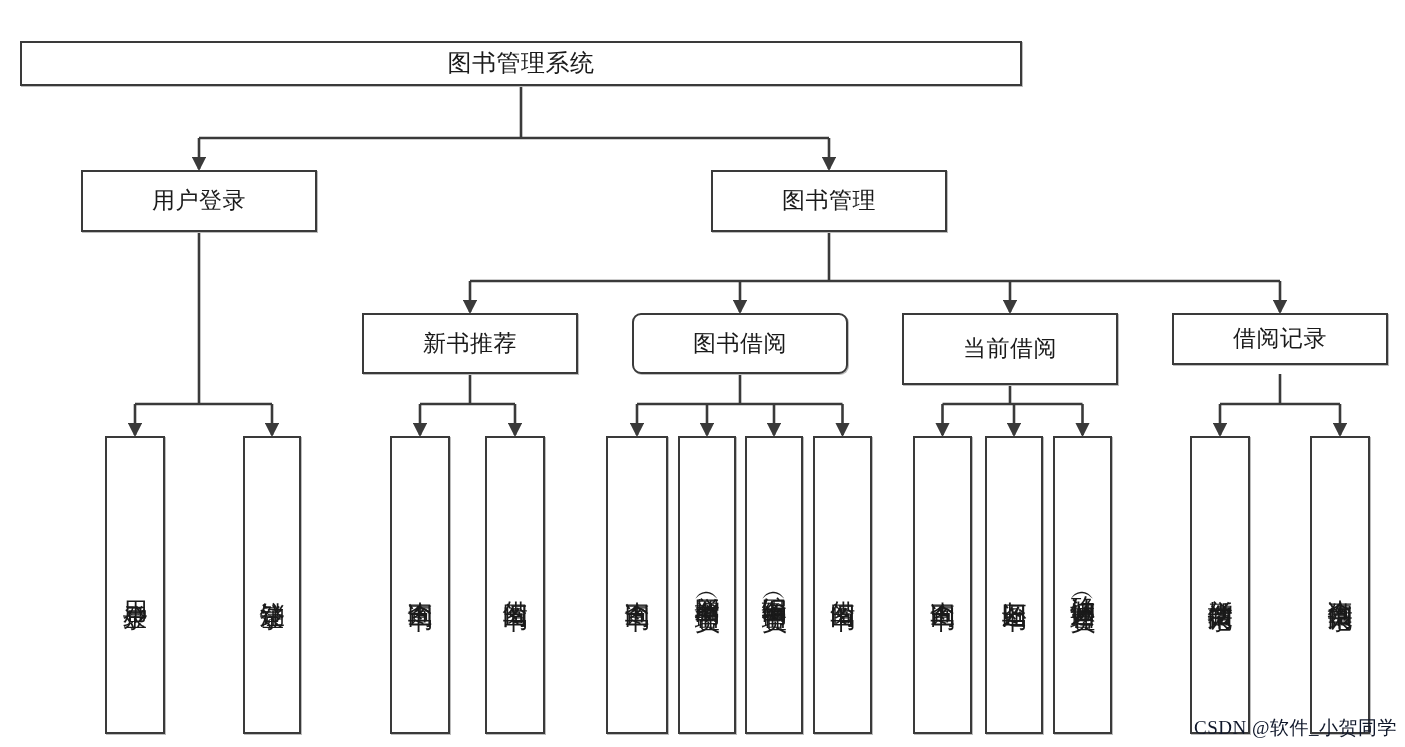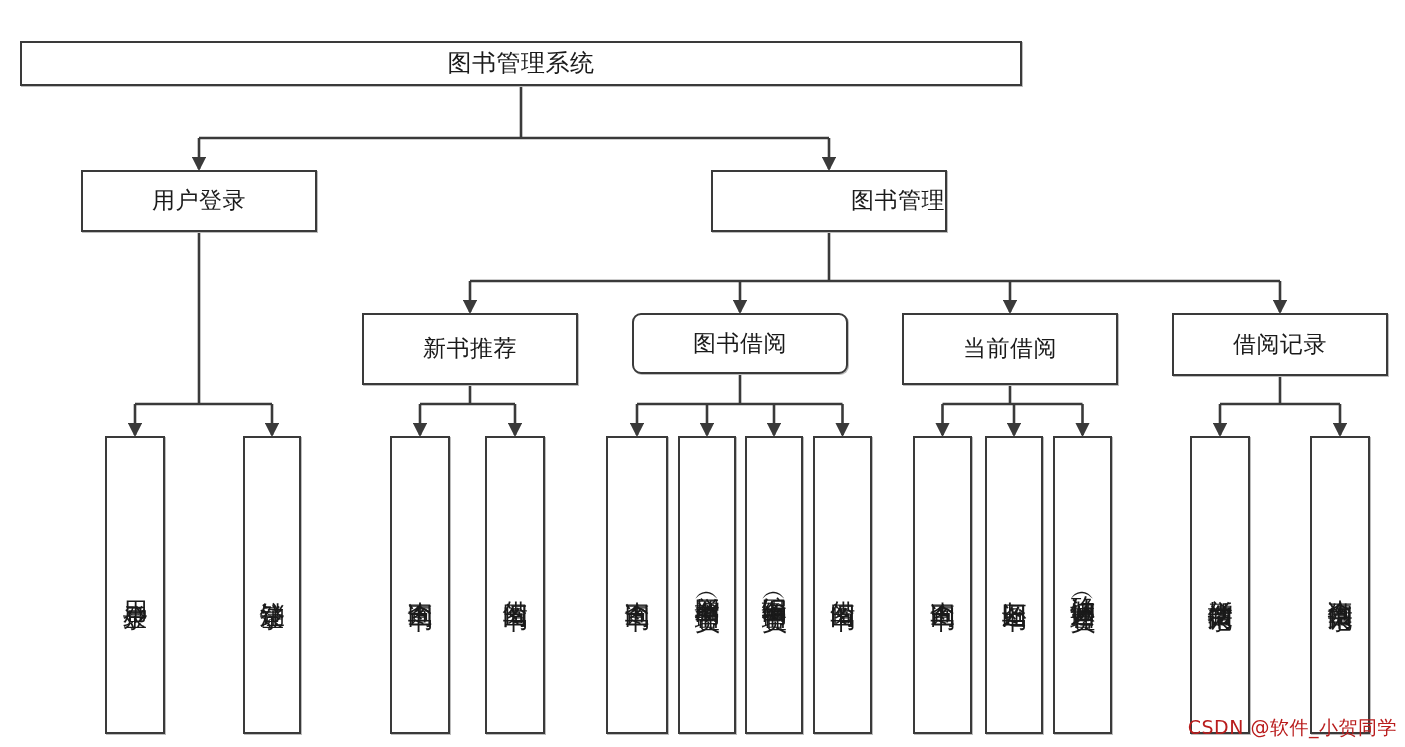--- a/index.html
+++ b/index.html
@@ -59,24 +59,25 @@
     font-size: 25px;
     line-height: 1.18;
     letter-spacing: 2px;
     max-height: 280px;
   }
   #watermark {
     position: absolute;
     right: 8px;
     bottom: 6px;
     font-size: 19px;
-    color: #b91c1c;
+    color: #0f172a;
     letter-spacing: 0.5px;
     white-space: nowrap;
     user-select: none;
+    font-family: Liberation Serif, serif;
   }
 </style>
 </head>
 <body>
 
 <div id="canvas">
 
   <svg id="edges" viewBox="0 0 1405 747" xmlns="http://www.w3.org/2000/svg">
       <defs>
         <marker id="arrow" viewBox="0 0 10 10" refX="8.5" refY="5" markerWidth="5.5" markerHeight="5.5" orient="auto-start-reverse">
@@ -118,33 +119,33 @@
       <line x1="1340" y1="404" x2="1340" y2="435" stroke="#3a3a3a" stroke-width="2.6" marker-end="url(#arrow)"></line>
     </svg>
 
   <div id="nodes-layer">
       <div class="node root horiz" style="left: 20px; top: 13px; width: 1002px; height: 45px; margin-top: 28px;">
         <span class="label">图书管理系统</span>
       </div>
       <div class="node horiz" style="left: 81px; top: 170px; width: 236px; height: 62px;">
         <span class="label">用户登录</span>
       </div>
-      <div class="node horiz" style="left: 711px; top: 170px; width: 236px; height: 62px; justify-content: flex-end;">
+      <div class="node horiz" style="left: 711px; top: 170px; width: 236px; height: 62px;">
         <span class="label">图书管理</span>
       </div>
-      <div class="node horiz" style="left: 362px; top: 313px; width: 216px; height: 72px;">
+      <div class="node horiz" style="left: 362px; top: 313px; width: 216px; height: 61px;">
         <span class="label">新书推荐</span>
       </div>
       <div class="node horiz" style="left: 632px; top: 313px; width: 216px; height: 61px; border-radius: 9px;">
         <span class="label">图书借阅</span>
       </div>
       <div class="node horiz" style="left: 902px; top: 313px; width: 216px; height: 72px;">
         <span class="label">当前借阅</span>
       </div>
-      <div class="node horiz" style="left: 1172px; top: 313px; width: 216px; height: 63px;">
+      <div class="node horiz" style="left: 1172px; top: 313px; width: 216px; height: 52px;">
         <span class="label">借阅记录</span>
       </div>
       <div class="node vert" style="left: 105px; top: 436px; width: 60px; height: 298px;">
         <span class="label">用户登录</span>
       </div>
       <div class="node vert" style="left: 243px; top: 436px; width: 58px; height: 298px;">
         <span class="label">注销登录</span>
       </div>
       <div class="node vert" style="left: 390px; top: 436px; width: 60px; height: 298px;">
         <span class="label">查询图书</span>

